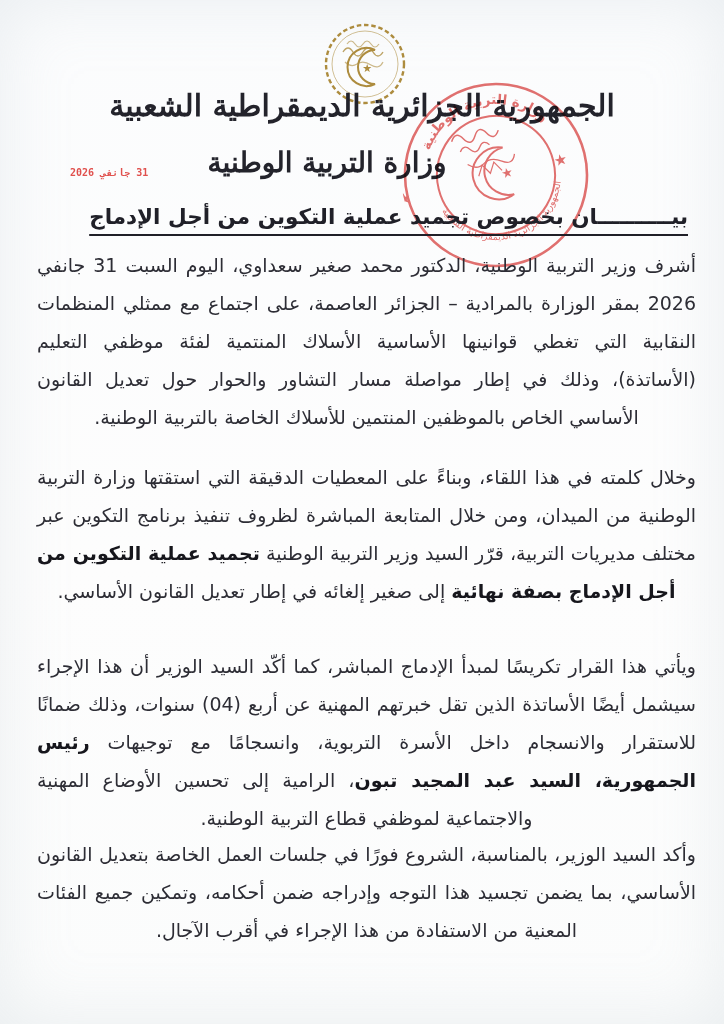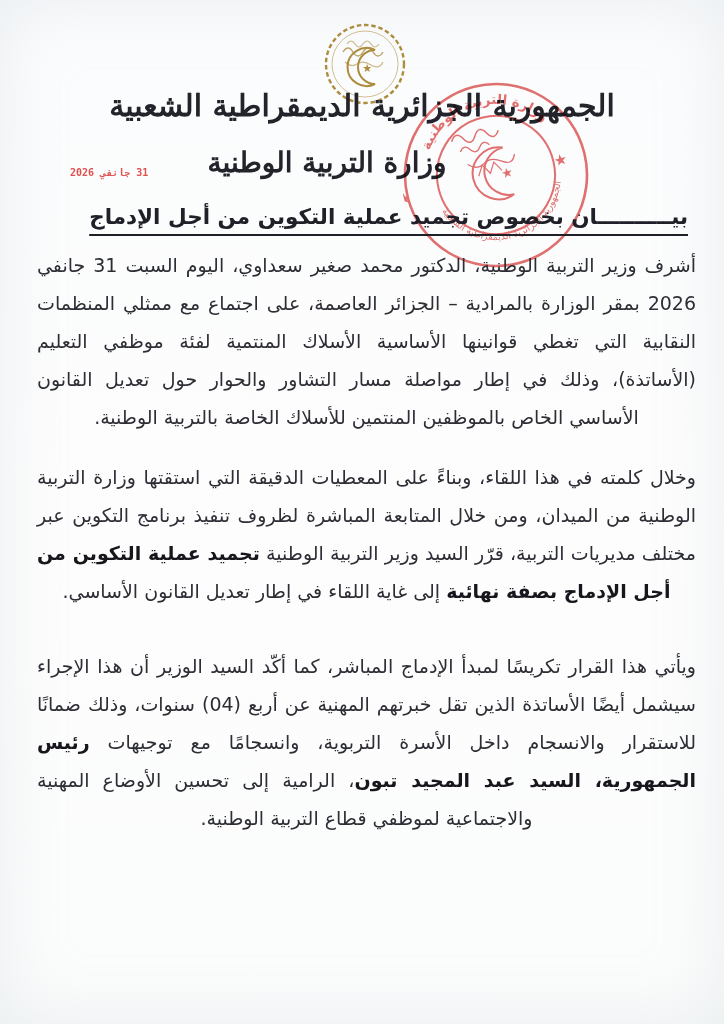--- a/index.html
+++ b/index.html
@@ -99,18 +99,19 @@
     </text>
     <text x="112" y="100" font-size="13" fill="#dd5250">★</text>
     <text x="168" y="101" font-size="15" fill="#dd5250">★</text>
     <text x="7" y="101" font-size="15" fill="#dd5250">★</text>
   </svg>
 
   <h1 class="doc-title">بيــــــــــان بخصوص تجميد عملية التكوين من أجل الإدماج</h1>
 
   <p class="para p1"><span>أشرف وزير التربية الوطنية، الدكتور محمد صغير سعداوي، اليوم السبت 31 جانفي 2026 بمقر الوزارة بالمرادية – الجزائر العاصمة، على اجتماع مع ممثلي المنظمات النقابية التي تغطي قوانينها الأساسية الأسلاك المنتمية لفئة موظفي التعليم (الأساتذة)، وذلك في إطار مواصلة مسار التشاور والحوار حول تعديل القانون الأساسي الخاص بالموظفين المنتمين للأسلاك الخاصة بالتربية الوطنية.</span><b></b><span></span></p>
 
-  <p class="para p2"><span>وخلال كلمته في هذا اللقاء، وبناءً على المعطيات الدقيقة التي استقتها وزارة التربية الوطنية من الميدان، ومن خلال المتابعة المباشرة لظروف تنفيذ برنامج التكوين عبر مختلف مديريات التربية، قرّر السيد وزير التربية الوطنية </span><b>تجميد عملية التكوين من أجل الإدماج بصفة نهائية</b><span> إلى غاية اللقاء في إطار تعديل القانون الأساسي.</span></p>
+  <p class="para p2"><span>وخلال كلمته في هذا اللقاء، وبناءً على المعطيات الدقيقة التي استقتها وزارة التربية الوطنية من الميدان، ومن خلال المتابعة المباشرة لظروف تنفيذ برنامج التكوين عبر مختلف مديريات التربية، قرّر السيد وزير التربية الوطنية </span><b>تجميد عملية التكوين من أجل الإدماج بصفة نهائية</b><span> إلى صغير إلغائه في إطار تعديل القانون الأساسي.</span></p>
 
   <p class="para p3"><span>ويأتي هذا القرار تكريسًا لمبدأ الإدماج المباشر، كما أكّد السيد الوزير أن هذا الإجراء سيشمل أيضًا الأساتذة الذين تقل خبرتهم المهنية عن أربع (04) سنوات، وذلك ضمانًا للاستقرار والانسجام داخل الأسرة التربوية، وانسجامًا مع توجيهات </span><b>رئيس الجمهورية، السيد عبد المجيد تبون</b><span>، الرامية إلى تحسين الأوضاع المهنية والاجتماعية لموظفي قطاع التربية الوطنية.</span></p>
 
+  <p class="para p4"><span>وأكد السيد الوزير، بالمناسبة، الشروع فورًا في جلسات العمل الخاصة بتعديل القانون الأساسي، بما يضمن تجسيد هذا التوجه وإدراجه ضمن أحكامه، وتمكين جميع الفئات المعنية من الاستفادة من هذا الإجراء في أقرب الآجال.</span><b></b><span></span></p>
 
 </div>
 
 </body></html>

